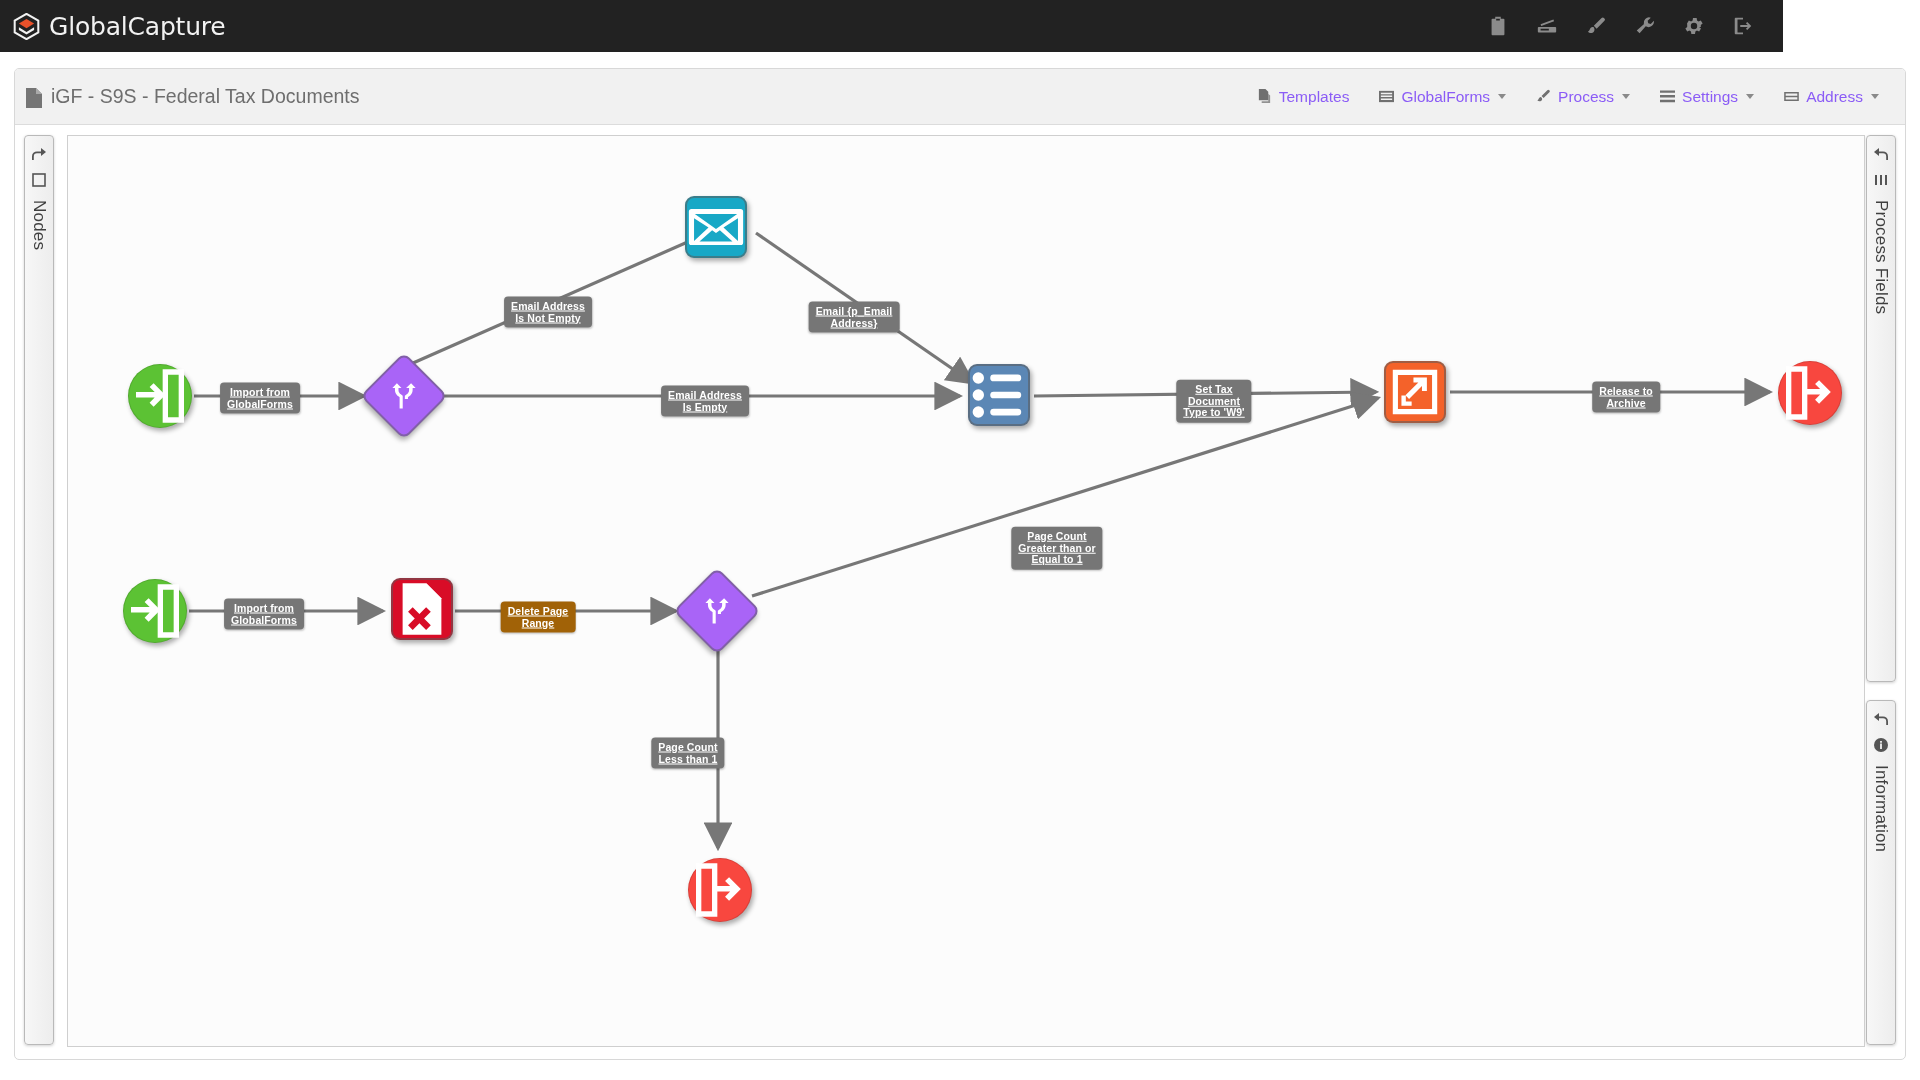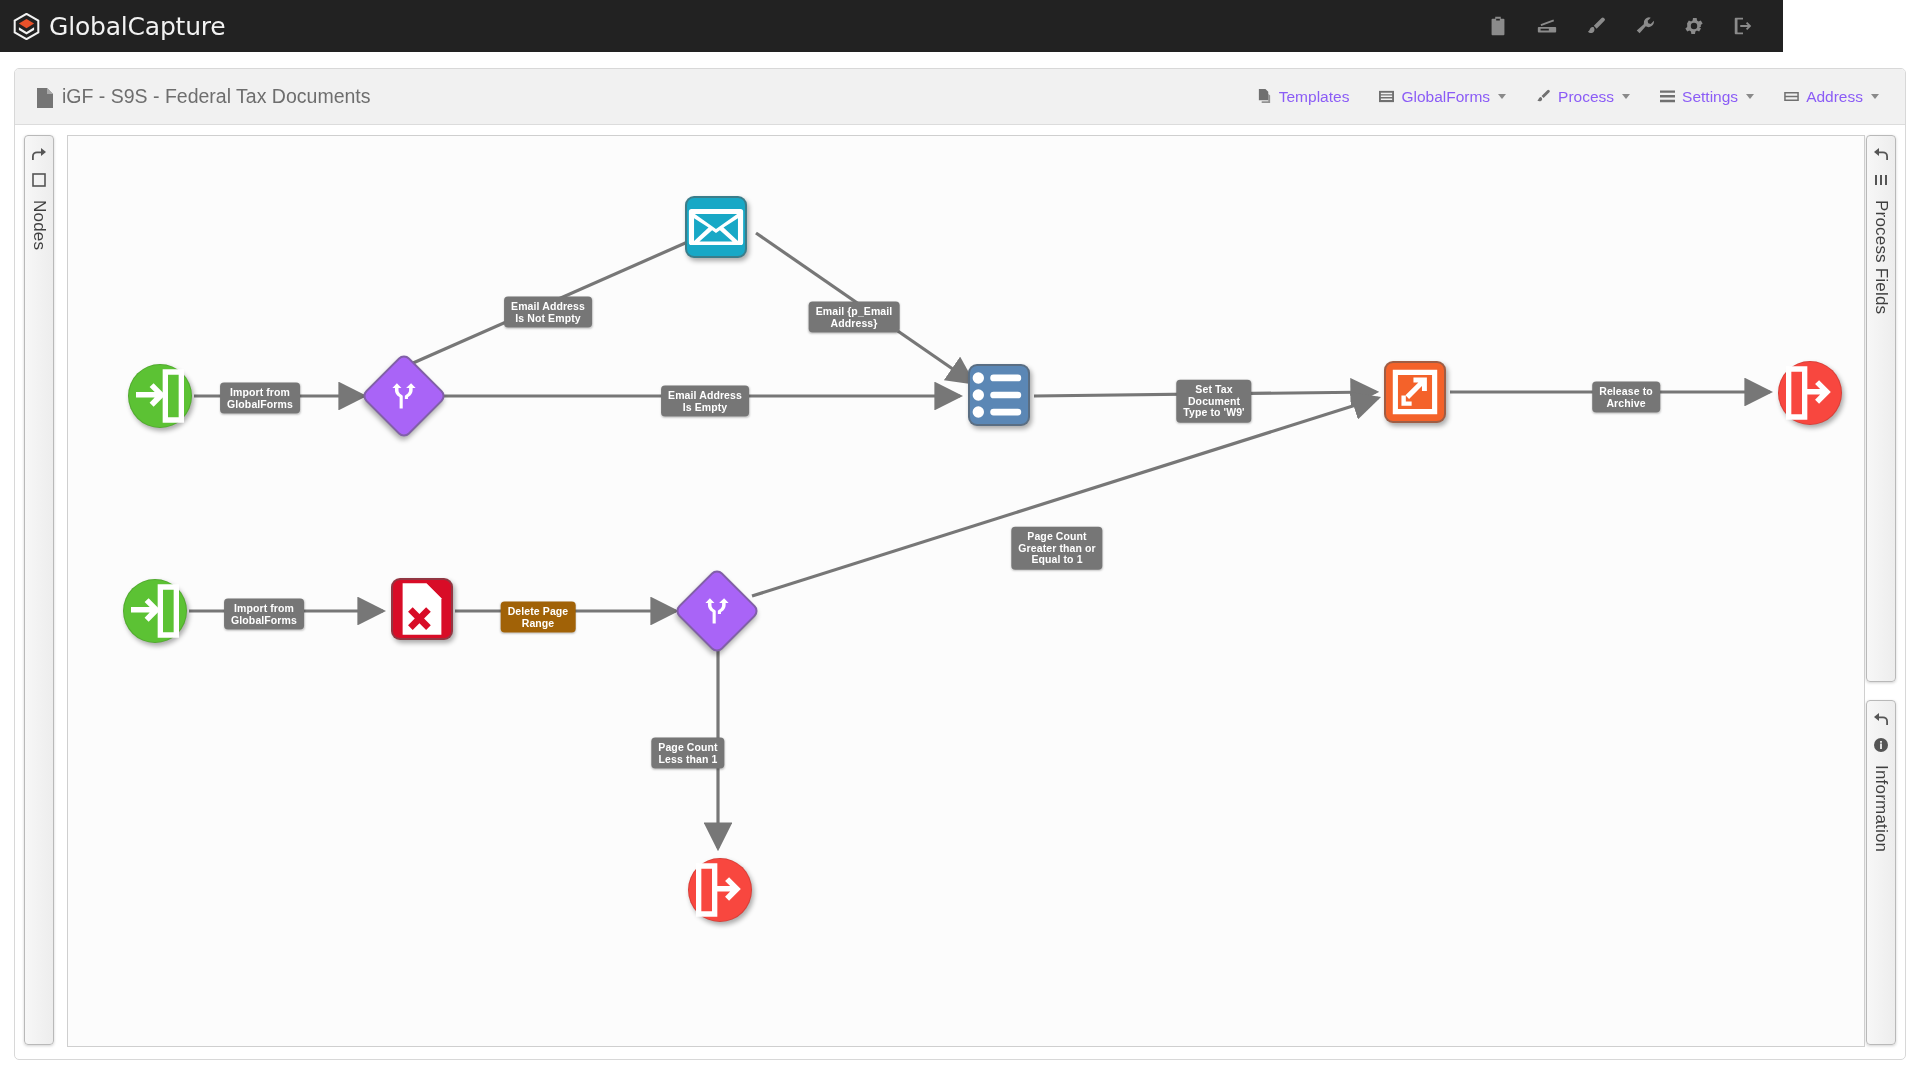--- a/index.html
+++ b/index.html
@@ -40,21 +40,21 @@
   }
   .panel-head {
     position: relative;
     height: 56px; background: #f1f1f1;
     border-bottom: 1px solid #dcdcdc;
     border-radius: 4px 4px 0 0;
     display: flex; align-items: center;
   }
   .panel-title {
     display: flex; align-items: flex-end; gap: 9px;
-    padding-left: 21px; color: #6e6e6e; font-size: 19.5px;
+    padding-left: 10px; color: #6e6e6e; font-size: 19.5px;
   }
   .doc-icon { width: 17px; height: 20px; display:block; }
   .doc-icon svg { display:block; width:100%; height:100%; fill:#757575; }
 
   .panel-menu {
     margin-left: auto; display: flex; align-items: center;
     gap: 30px; padding-right: 26px;
   }
   .menu-item {
     display: flex; align-items: center; gap: 7px;
@@ -135,20 +135,21 @@
     background: #767676;
     color: #ffffff;
     font-size: 10.5px; font-weight: bold; line-height: 11.5px;
     text-align: center;
     padding: 4px 7px;
     border-radius: 4px;
     white-space: pre-line;
     letter-spacing: .1px;
     transform: translate(-50%,-50%);
     box-shadow: 0 1px 2px rgba(0,0,0,.2);
+    text-decoration: underline;
   }
 </style>
 </head>
 <body>
 
 <div class="topbar">
   <div class="brand">
     <span class="brand-logo">
       <svg viewBox="0 0 32 32">
         <path d="M16 1 L30 9 L30 23 L16 31 L2 23 L2 9 Z" fill="none" stroke="#f2f2f2" stroke-width="2.4"></path>

